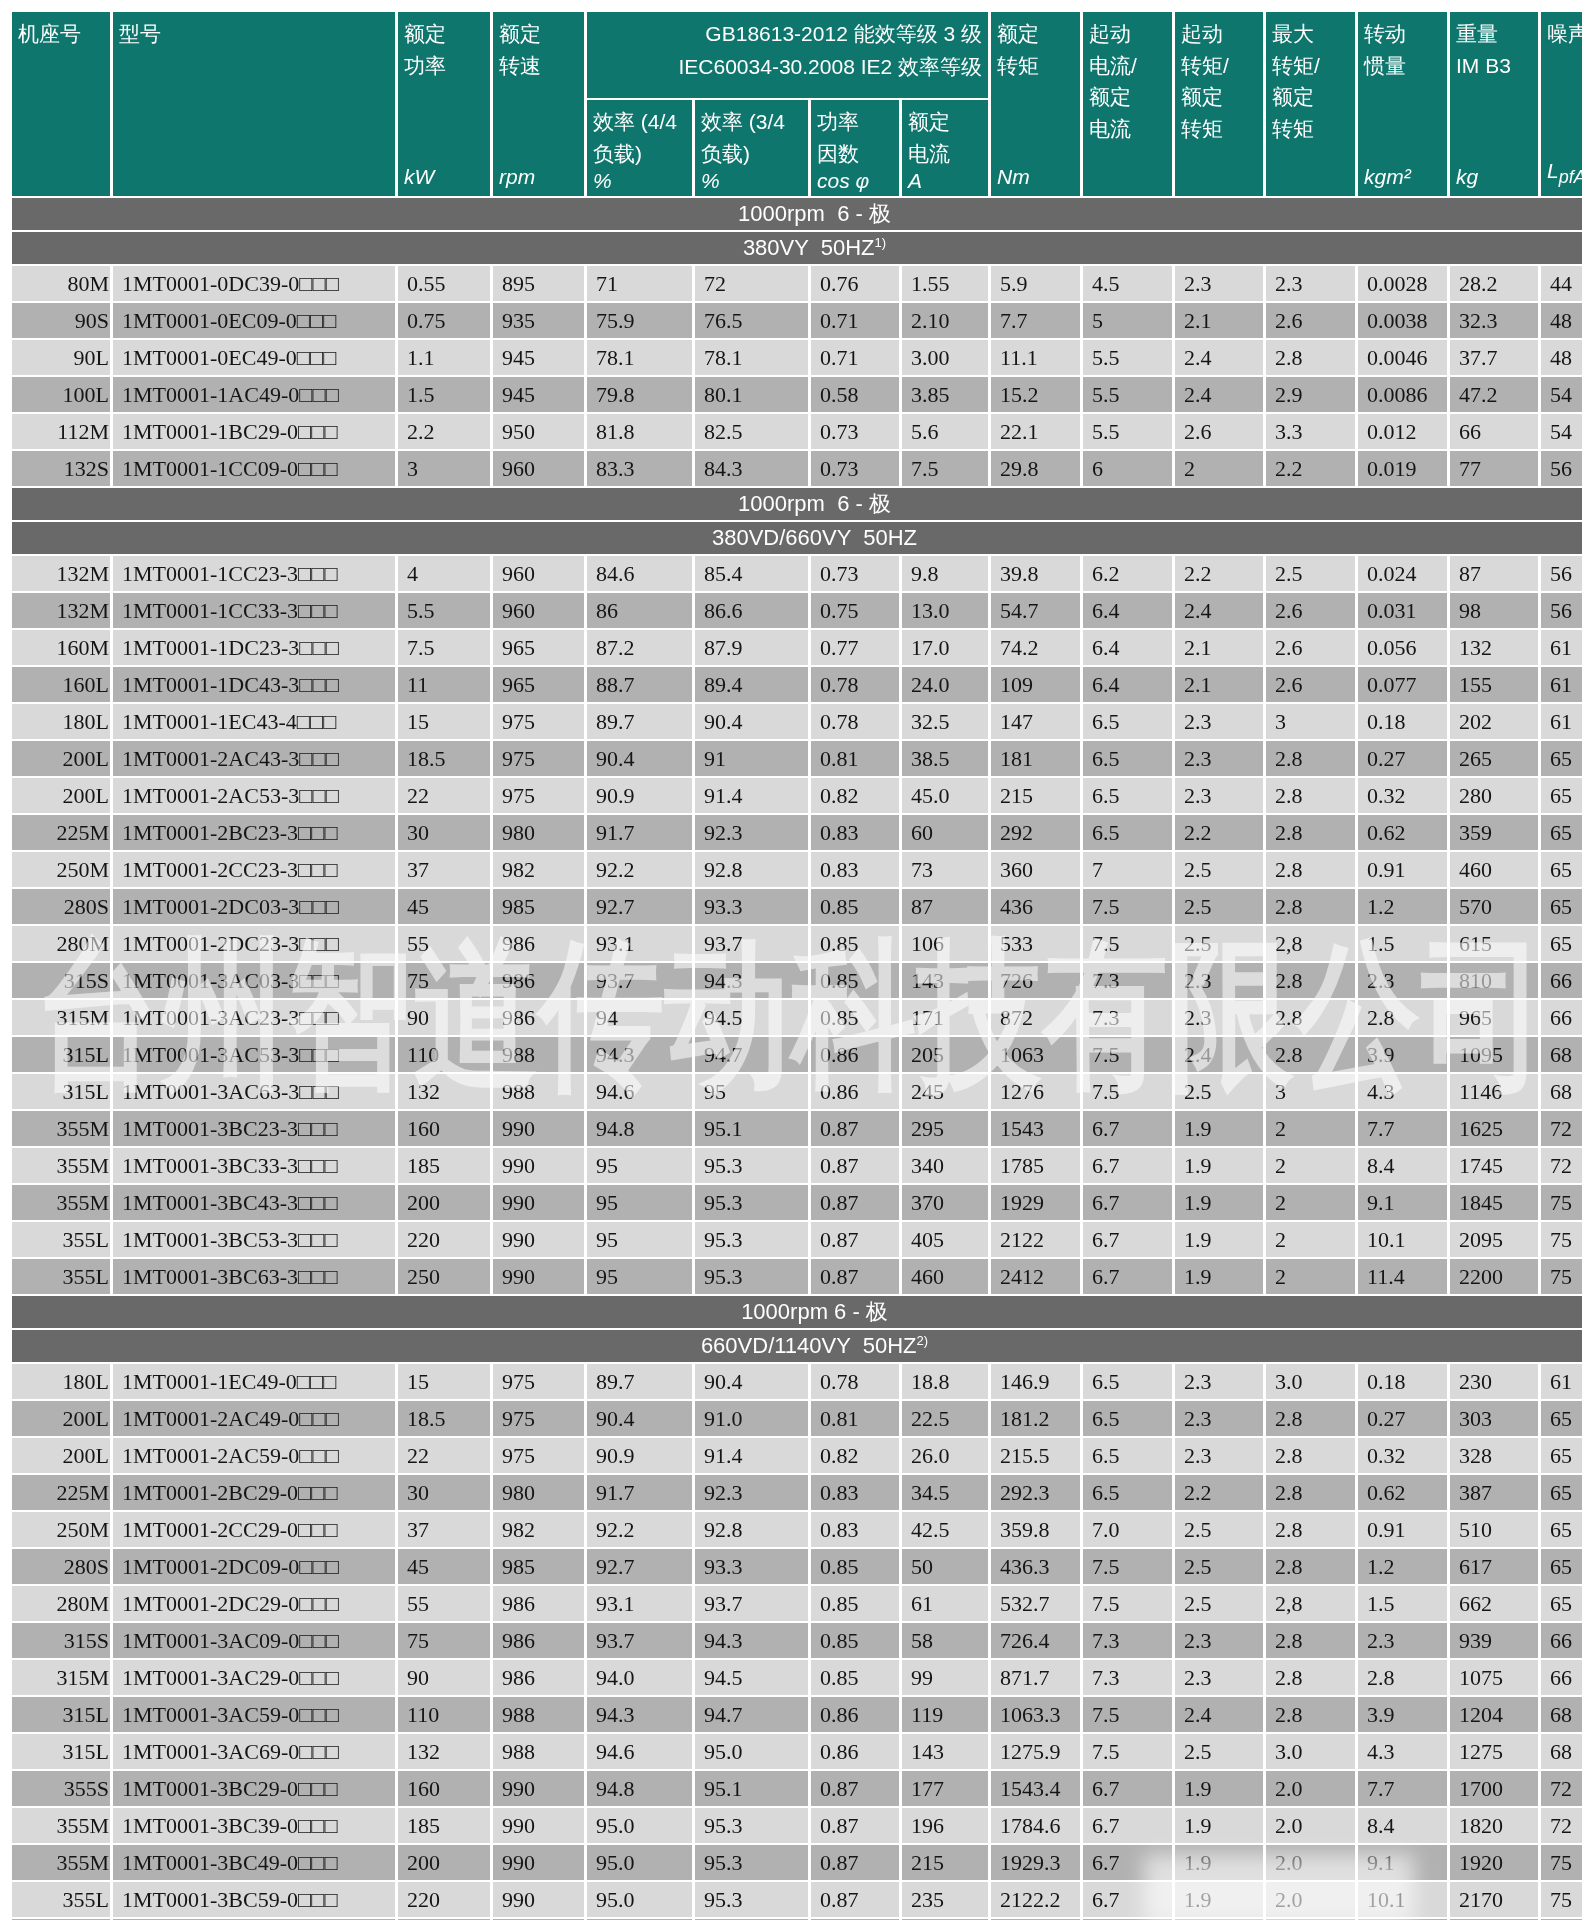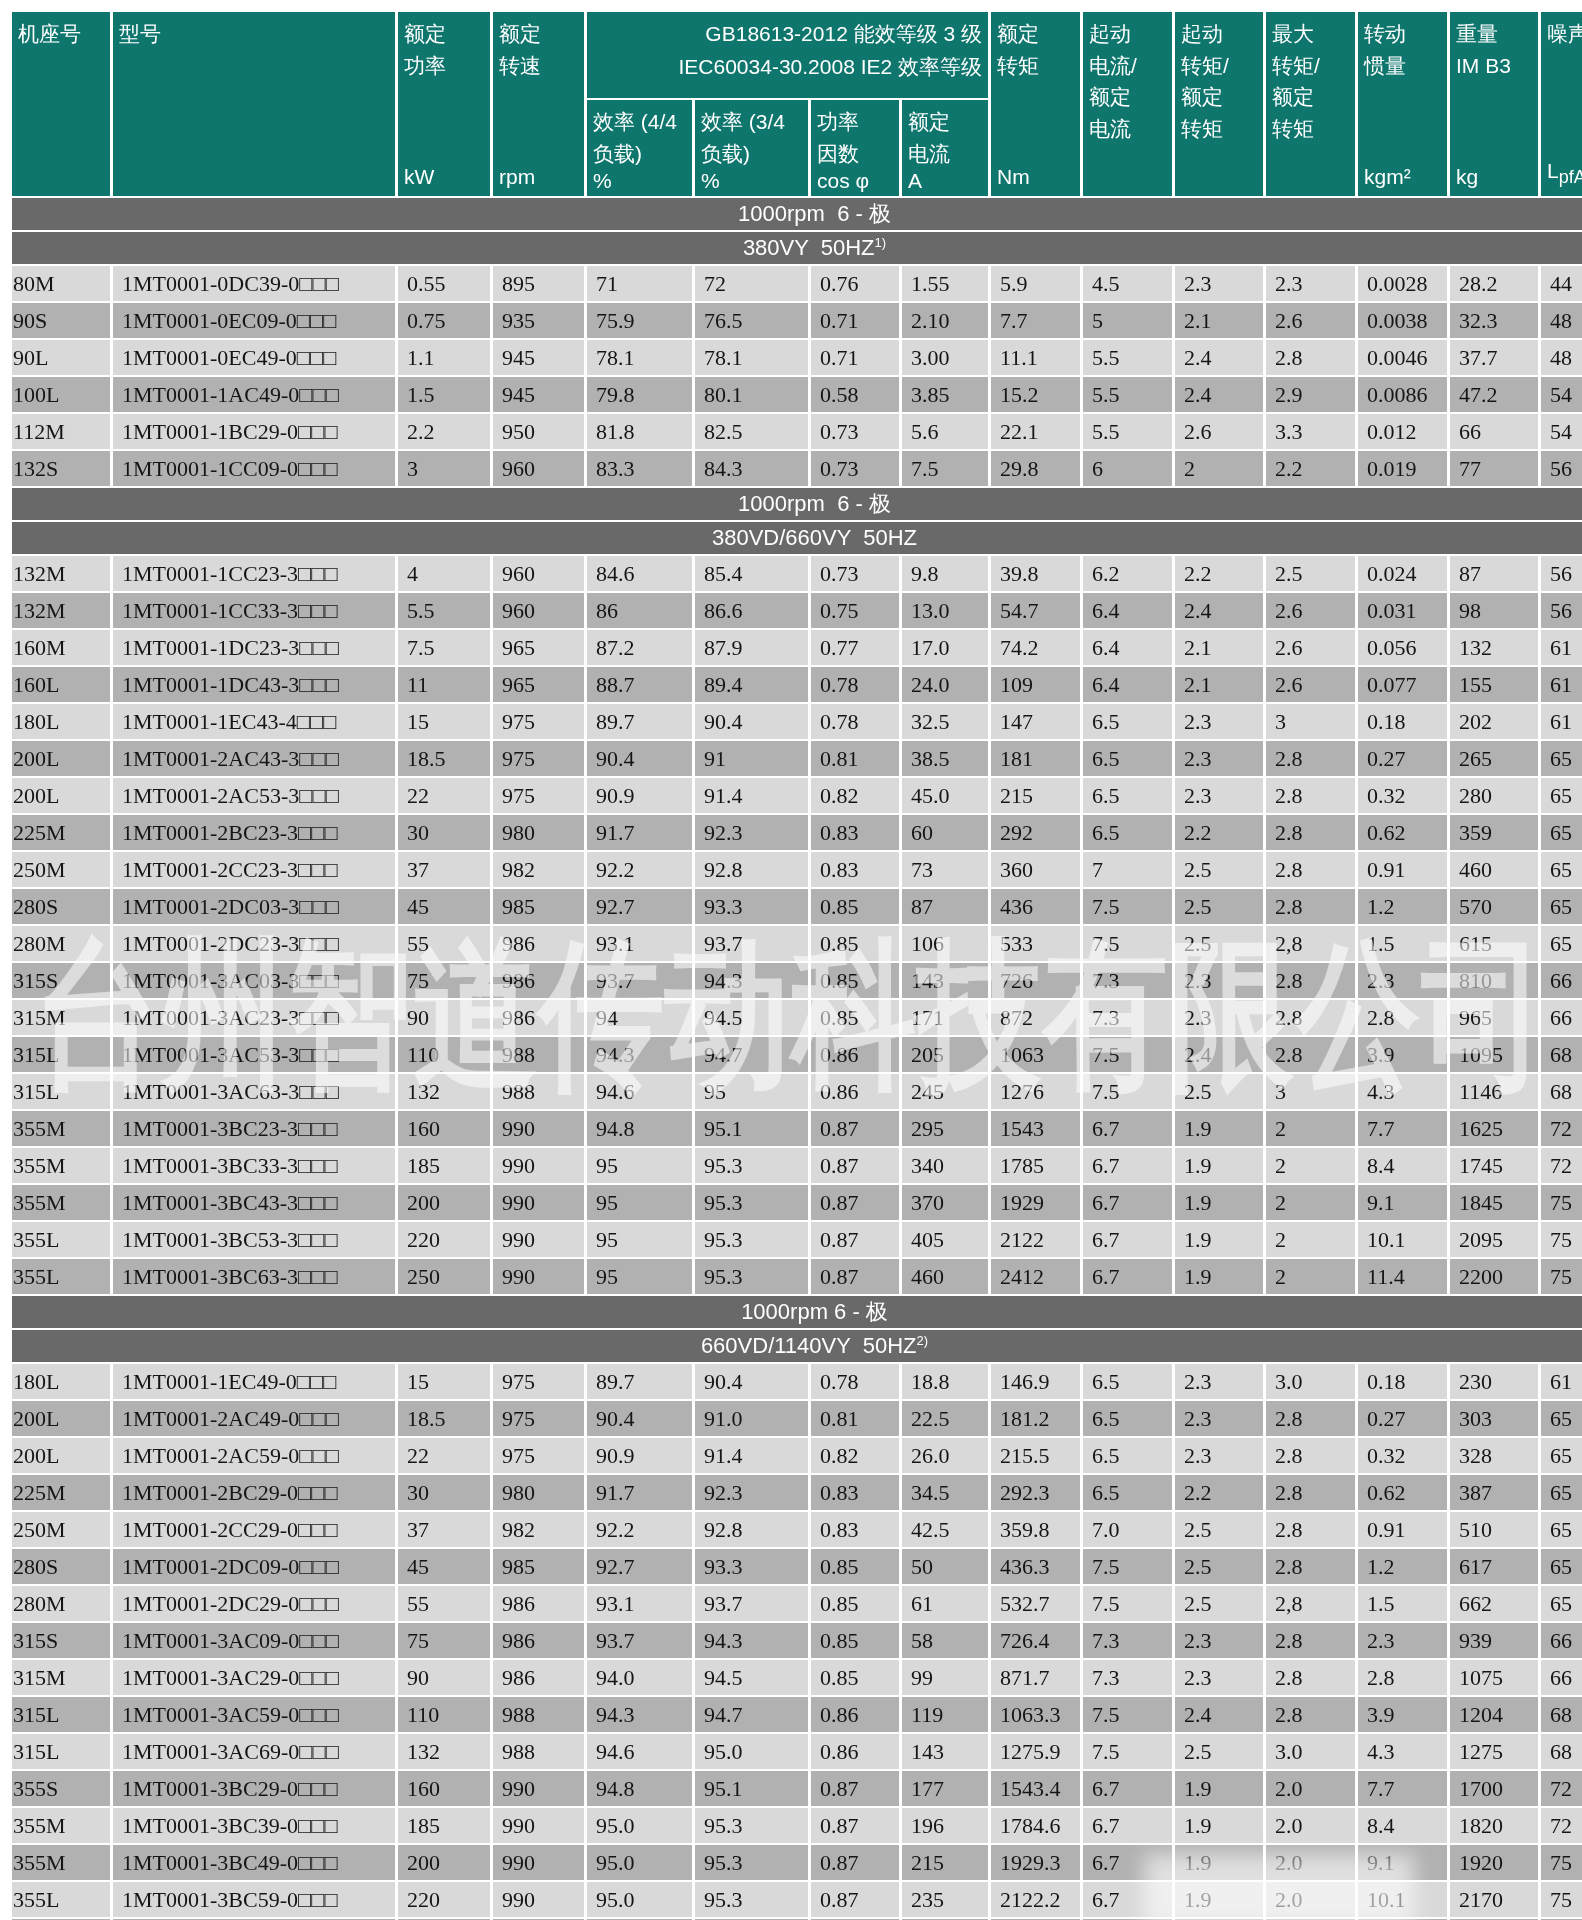--- a/index.html
+++ b/index.html
@@ -25,41 +25,41 @@
     text-align:left;vertical-align:top;
     padding:6px 6px;
   }
   thead tr.h1{height:86px;}
   thead tr.h2{height:96px;}
   .hwrap{display:flex;flex-direction:column;justify-content:space-between;}
   .hw-tall{height:170px;}
   .hw-gb{height:74px;justify-content:flex-start;}
   .hw-sub{height:84px;}
   .ht{white-space:pre-line;line-height:1.5;}
-  .hu{line-height:1.1;}
+  .hu{line-height:1.1;font-style:italic;}
   .hu sub{font-size:18px;}
   .gbline{display:block;line-height:1.55;white-space:pre;text-align:right;}
   tr.band td{
     background:#696969;color:#ffffff;
     text-align:center;
     font-family:"Liberation Sans",sans-serif;
     font-size:22px;height:32px;
     white-space:pre;
     padding:0;
   }
   tr.band td sup{font-size:13px;}
   tbody td{
     font-family:"Liberation Serif",serif;
     font-size:22px;color:#151515;
     height:33px;
     overflow:hidden;white-space:nowrap;
   }
   .row-light td{background:#d9d9d9;}
   .row-dark td{background:#b1b1b1;}
-  .c-frame{text-align:left;}
+  .c-frame{text-align:right;}
   .c-model,.c-num{padding-left:9px;}
   #watermark{
     position:absolute;
     top:908px;left:50%;
     transform:translateX(-50%) scaleY(1.3);
     transform-origin:top center;
     font-size:125px;font-weight:bold;
     font-family:"Liberation Sans",sans-serif;
     color:rgba(255,255,255,0.55);
     white-space:nowrap;

